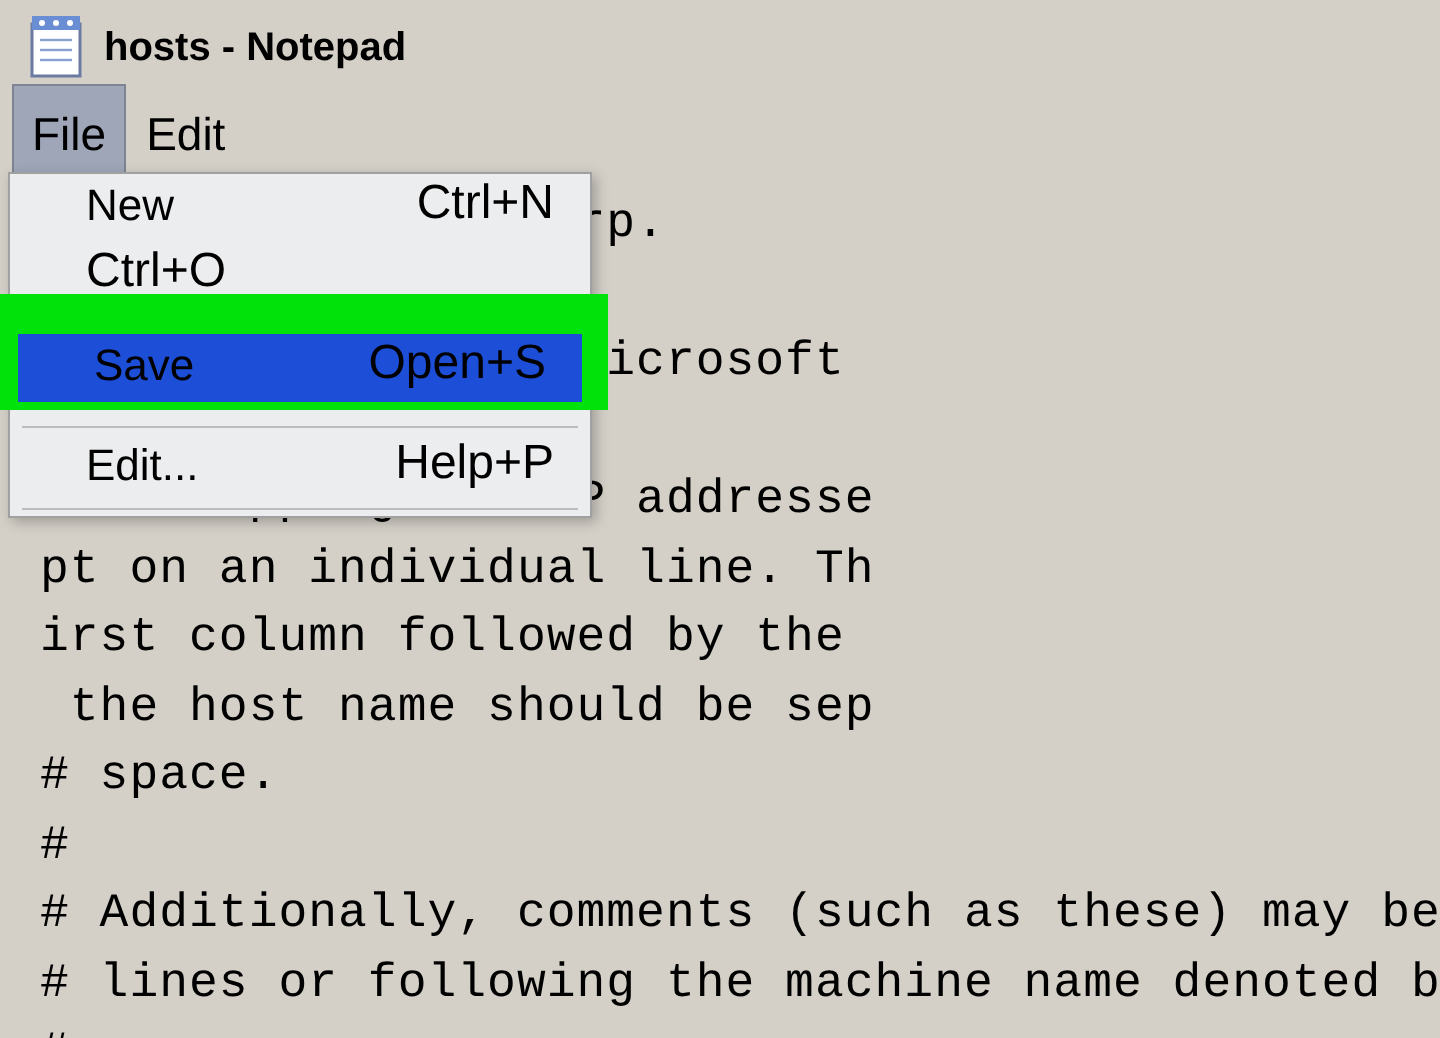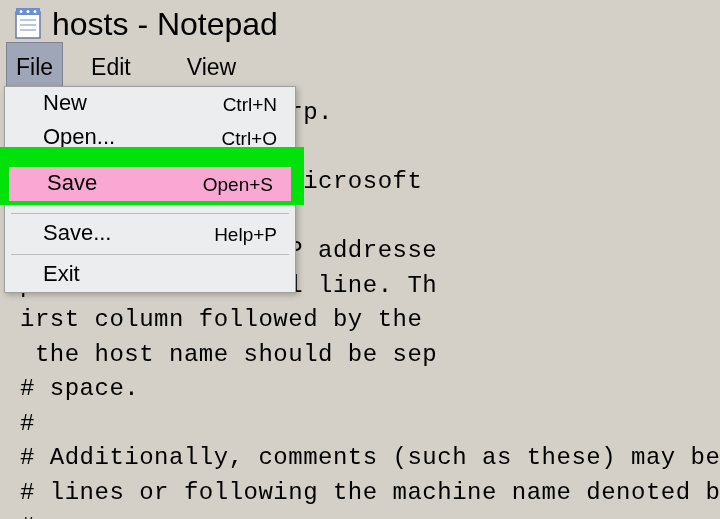--- a/index.html
+++ b/index.html
@@ -10,41 +10,42 @@
       font-family: "Segoe UI", Arial, sans-serif;
       overflow: hidden;
       position: relative;
     }
     .titlebar {
       height: 48px;
       background: #d4d0c8;
       display: flex;
       align-items: center;
       padding-left: 14px;
-      font-size: 32px;
+      font-size: 20px;
       color: #000;
+      font-weight: bold;
     }
     .titlebar-icon {
       width: 28px;
       height: 32px;
       margin-right: 10px;
       position: relative;
     }
     .titlebar-icon svg { display: block; }
     .menubar {
       height: 38px;
       background: #d4d0c8;
       display: flex;
       align-items: center;
       padding-left: 6px;
       font-size: 23px;
       color: #000;
     }
     .menubar-item {
-      padding: 4px 28px;
+      padding: 4px 10px;
       cursor: default;
     }
     .menubar-item.active {
       background: #9ea6b8;
       border: 1px solid rgba(0,0,0,.2);
       padding: 11px 9px;
     }
     .editor {
       position: absolute;
       top: 86px;
@@ -83,32 +84,32 @@
       top: 147px;
       left: 0;
       width: 304px;
       height: 58px;
       background: #00e20a;
       z-index: 5;
     }
     .dropdown-item.save {
       position: relative;
       z-index: 10;
-      background: #f9a8d4;
+      background: #1d4ed8;
       margin: 12px 4px;
       height: 34px;
     }
     .dropdown-sep {
       height: 1px;
       background: #bcbcbc;
       margin: 3px 6px;
     }
     .shortcut {
       color: #000;
-      font-size: 19px;
+      font-size: 24px;
     }
   </style>
 </head>
 <body>
 
 <div class="titlebar">
   <span class="titlebar-icon">
     <svg width="28" height="32" viewBox="0 0 28 32">
       <rect x="2" y="4" width="24" height="26" fill="#fff" stroke="#6a7aa0" stroke-width="1.5"></rect>
       <rect x="2" y="0" width="24" height="7" fill="#6a8ed4"></rect>
@@ -119,21 +120,20 @@
       <line x1="6" y1="17" x2="22" y2="17" stroke="#8aa0d0" stroke-width="1.2"></line>
       <line x1="6" y1="22" x2="22" y2="22" stroke="#8aa0d0" stroke-width="1.2"></line>
     </svg>
   </span>
   <span>hosts - Notepad</span>
 </div>
 
 <div class="menubar">
   <div class="menubar-item active">File</div>
   <div class="menubar-item">Edit</div>
-  <div class="menubar-item">View</div>
 </div>
 
 <div class="editor"><span>-2009 Microsoft Corp.
 
 OSTS file used by Microsoft 
 
  the mappings of IP addresse
 pt on an individual line. Th
 irst column followed by the 
  the host name should be sep
@@ -144,30 +144,25 @@
 #</span></div>
 
 <div class="highlight-bar"></div>
 
 <div class="dropdown">
   <div class="dropdown-item">
     <span>New</span>
     <span class="shortcut">Ctrl+N</span>
   </div>
   <div class="dropdown-item">
-    <span>Open...</span>
     <span class="shortcut">Ctrl+O</span>
   </div>
   <div class="dropdown-item save">
     <span>Save</span>
     <span class="shortcut">Open+S</span>
   </div>
   <div class="dropdown-sep"></div>
   <div class="dropdown-item">
-    <span>Save...</span>
+    <span>Edit...</span>
     <span class="shortcut">Help+P</span>
   </div>
   <div class="dropdown-sep"></div>
-  <div class="dropdown-item">
-    <span>Exit</span>
-    <span class="shortcut"></span>
-  </div>
 </div>
 
 </body></html>

